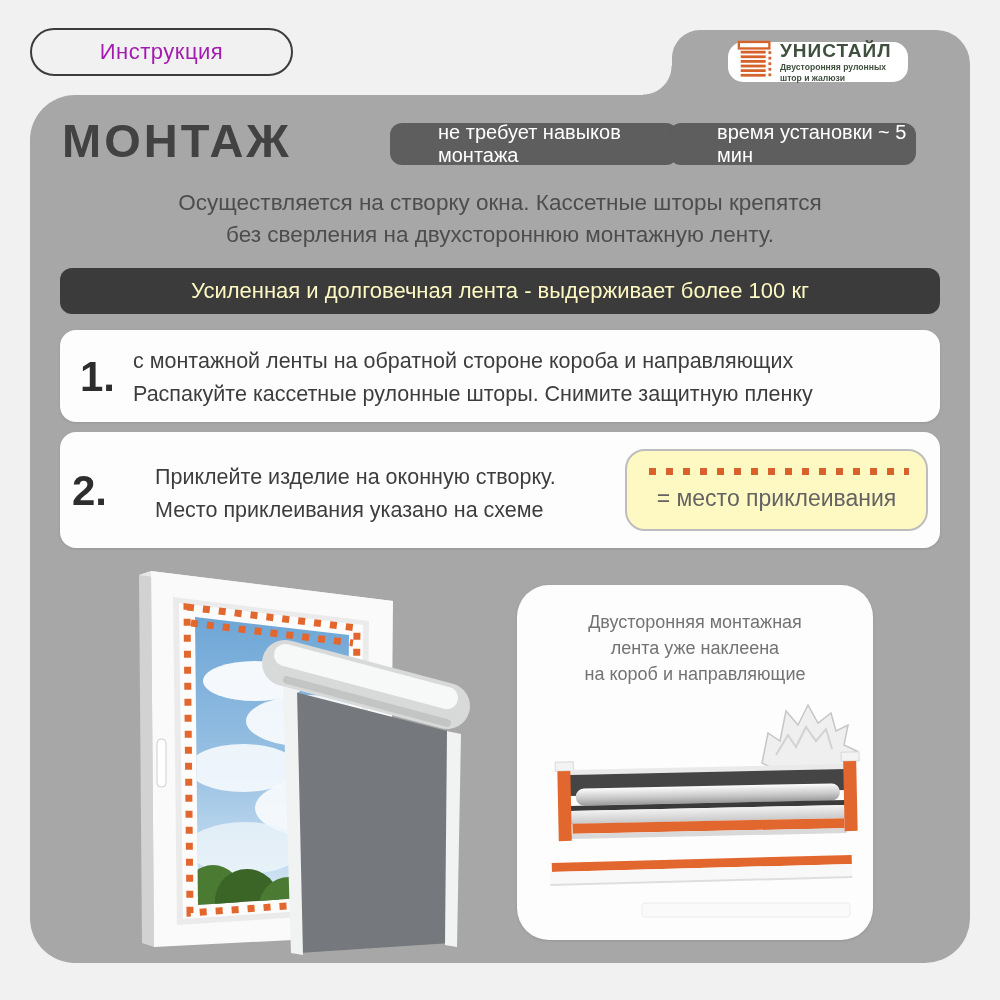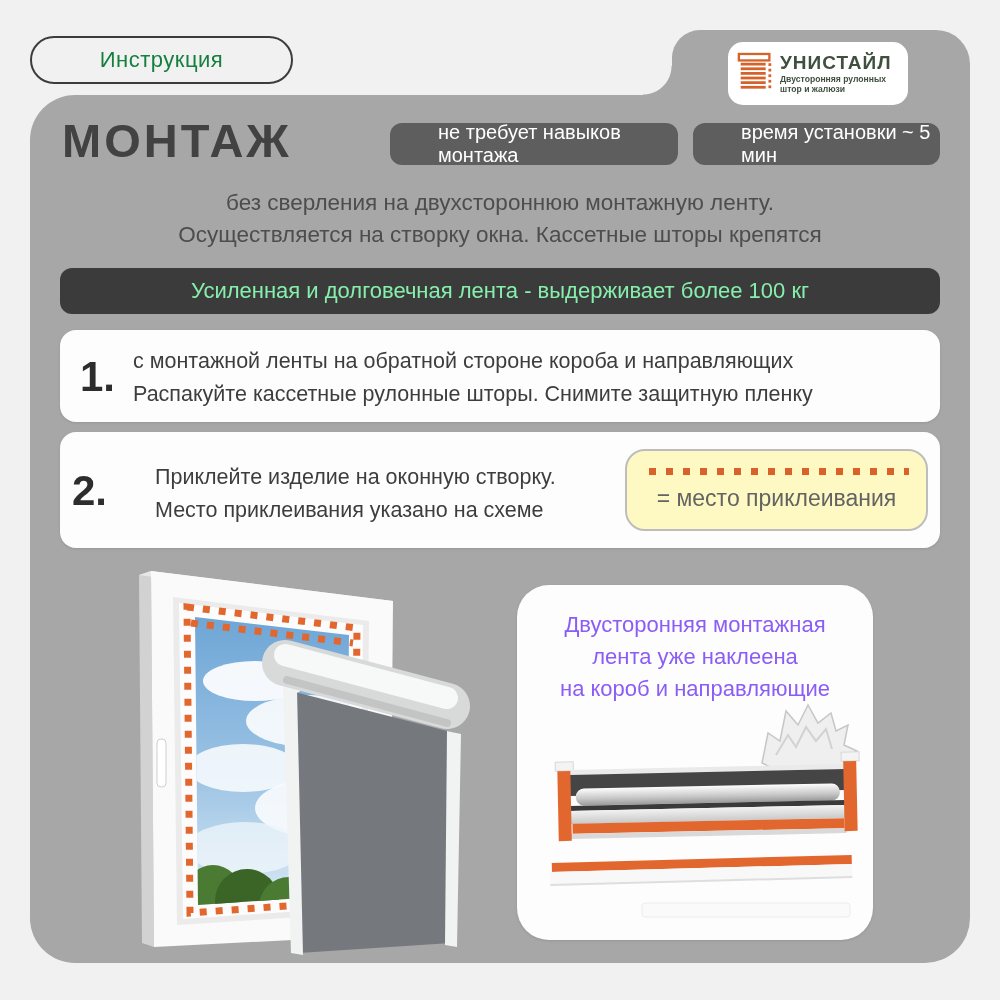--- a/index.html
+++ b/index.html
@@ -7,47 +7,47 @@
     --card-white:#fdfdfd; --accent-orange:#e0672f; --text-dark:#3d3d3d; --logo-green:#40503f;
   }
   *{margin:0;padding:0;box-sizing:border-box;}
   html,body{width:1000px;height:1000px;}
   body{font-family:"Liberation Sans","DejaVu Sans",sans-serif;background:var(--page-bg);}
   .page{position:relative;width:1000px;height:1000px;background:var(--page-bg);overflow:hidden;}
 
   
   .pill{position:absolute;left:30px;top:28px;width:263px;height:48px;border:2px solid #3c3c3c;
     border-radius:26px;display:flex;align-items:center;justify-content:center;
-    font-size:22px;font-weight:500;color:#15803d;letter-spacing:.5px;background:var(--page-bg);margin-top:8px;}
+    font-size:22px;font-weight:500;color:#a21caf;letter-spacing:.5px;background:var(--page-bg);}
 
   
   .tab{position:absolute;left:672px;top:30px;width:298px;height:90px;background:var(--panel-gray);
     border-radius:28px 34px 0 0;}
   .fillet{position:absolute;left:643px;top:66px;width:29px;height:29px;
     background:radial-gradient(circle at 0 0, var(--page-bg) 28px, var(--panel-gray) 29px);}
-  .logo-plate{position:absolute;left:728px;top:42px;width:180px;height:63px;background:#fff;
+  .logo-plate{position:absolute;left:728px;top:42px;width:180px;height:40px;background:#fff;
     border-radius:15px;display:flex;align-items:center;gap:6px;padding-left:9px;z-index:5;}
   .logo-name{font-size:19px;font-weight:700;letter-spacing:1px;color:var(--logo-green);line-height:1;}
   .logo-tag{font-size:8.6px;font-weight:700;color:var(--logo-green);line-height:1.2;margin-top:2px;}
 
   
   .panel{position:absolute;left:30px;top:95px;width:940px;height:868px;background:var(--panel-gray);
     border-radius:45px 0 45px 45px;overflow:hidden;}
 
   .title{position:absolute;left:32px;top:22px;font-size:47px;font-weight:800;letter-spacing:3px;color:#424242;line-height:1;}
   .badge{position:absolute;top:28px;height:42px;background:var(--badge-gray);border-radius:12px;
     display:flex;align-items:center;justify-content:center;color:#fff;font-size:20px;font-weight:400;padding-left:48px;}
   .badge1{left:360px;width:288px;}
-  .badge2{left:663px;width:247px;}
+  .badge2{left:639px;width:247px;}
 
   .intro{position:absolute;left:0;top:92px;width:940px;text-align:center;
     font-size:22.5px;font-weight:500;color:#4d4d4d;line-height:1.43;}
 
   .darkbar{position:absolute;left:30px;top:173px;width:880px;height:46px;background:var(--dark-bar);
-    border-radius:12px;display:flex;align-items:center;justify-content:center;color:#86efac;
+    border-radius:12px;display:flex;align-items:center;justify-content:center;color:#fef9c3;
     font-size:22px;font-weight:500;}
 
   .card{position:absolute;left:30px;width:880px;background:var(--card-white);border-radius:16px;
     box-shadow:0 1px 3px rgba(0,0,0,.10);}
   .card1{top:235px;height:92px;}
   .card2{top:337px;height:116px;}
   .stepnum{position:absolute;font-size:42px;font-weight:600;color:#2d2d2d;line-height:1;}
   .card1 .stepnum{left:20px;top:26px;}
   .card2 .stepnum{left:12px;top:38px;}
   .steptext{position:absolute;font-size:21.5px;font-weight:500;color:var(--text-dark);line-height:1.52;}
@@ -59,21 +59,21 @@
   .dash-row{position:absolute;left:22px;top:17px;width:260px;height:7px;
     background:repeating-linear-gradient(90deg,#d9622c 0 7px,transparent 7px 17px);}
   .legend-text{position:absolute;left:0;top:34px;width:100%;text-align:center;
     font-size:23px;font-weight:400;color:#636363;}
 
   .window-art{position:absolute;left:65px;top:468px;width:410px;height:400px;}
 
   .note-card{position:absolute;left:487px;top:490px;width:356px;height:355px;background:var(--card-white);
     border-radius:32px;box-shadow:0 1px 3px rgba(0,0,0,.10);}
   .note-text{position:absolute;left:0;top:24px;width:100%;text-align:center;
-    font-size:22px;font-weight:500;color:#8b5cf6;line-height:1.45;}
+    font-size:18px;font-weight:500;color:#737373;line-height:1.45;}
   .diagram-art{position:absolute;left:13px;top:116px;width:330px;height:232px;}
 </style>
 </head>
 <body>
 
 <div class="page">
 
   <div class="pill">
     <span>Инструкция</span>
   </div>
@@ -115,22 +115,22 @@
     <div class="title">МОНТАЖ</div>
 
     <div class="badge badge1">
       <span>не требует навыков монтажа</span>
     </div>
     <div class="badge badge2">
       <span>время установки ~ 5 мин</span>
     </div>
 
     <div class="intro">
+      <div>Осуществляется на створку окна. Кассетные шторы крепятся</div>
       <div>без сверления на двухстороннюю монтажную ленту.</div>
-      <div>Осуществляется на створку окна. Кассетные шторы крепятся</div>
     </div>
 
     <div class="darkbar">
       <span>Усиленная и долговечная лента - выдерживает более 100 кг</span>
     </div>
 
     <div class="card card1">
       <div class="stepnum">1.</div>
       <div class="steptext">
         <div>с монтажной ленты на обратной стороне короба и направляющих</div>

